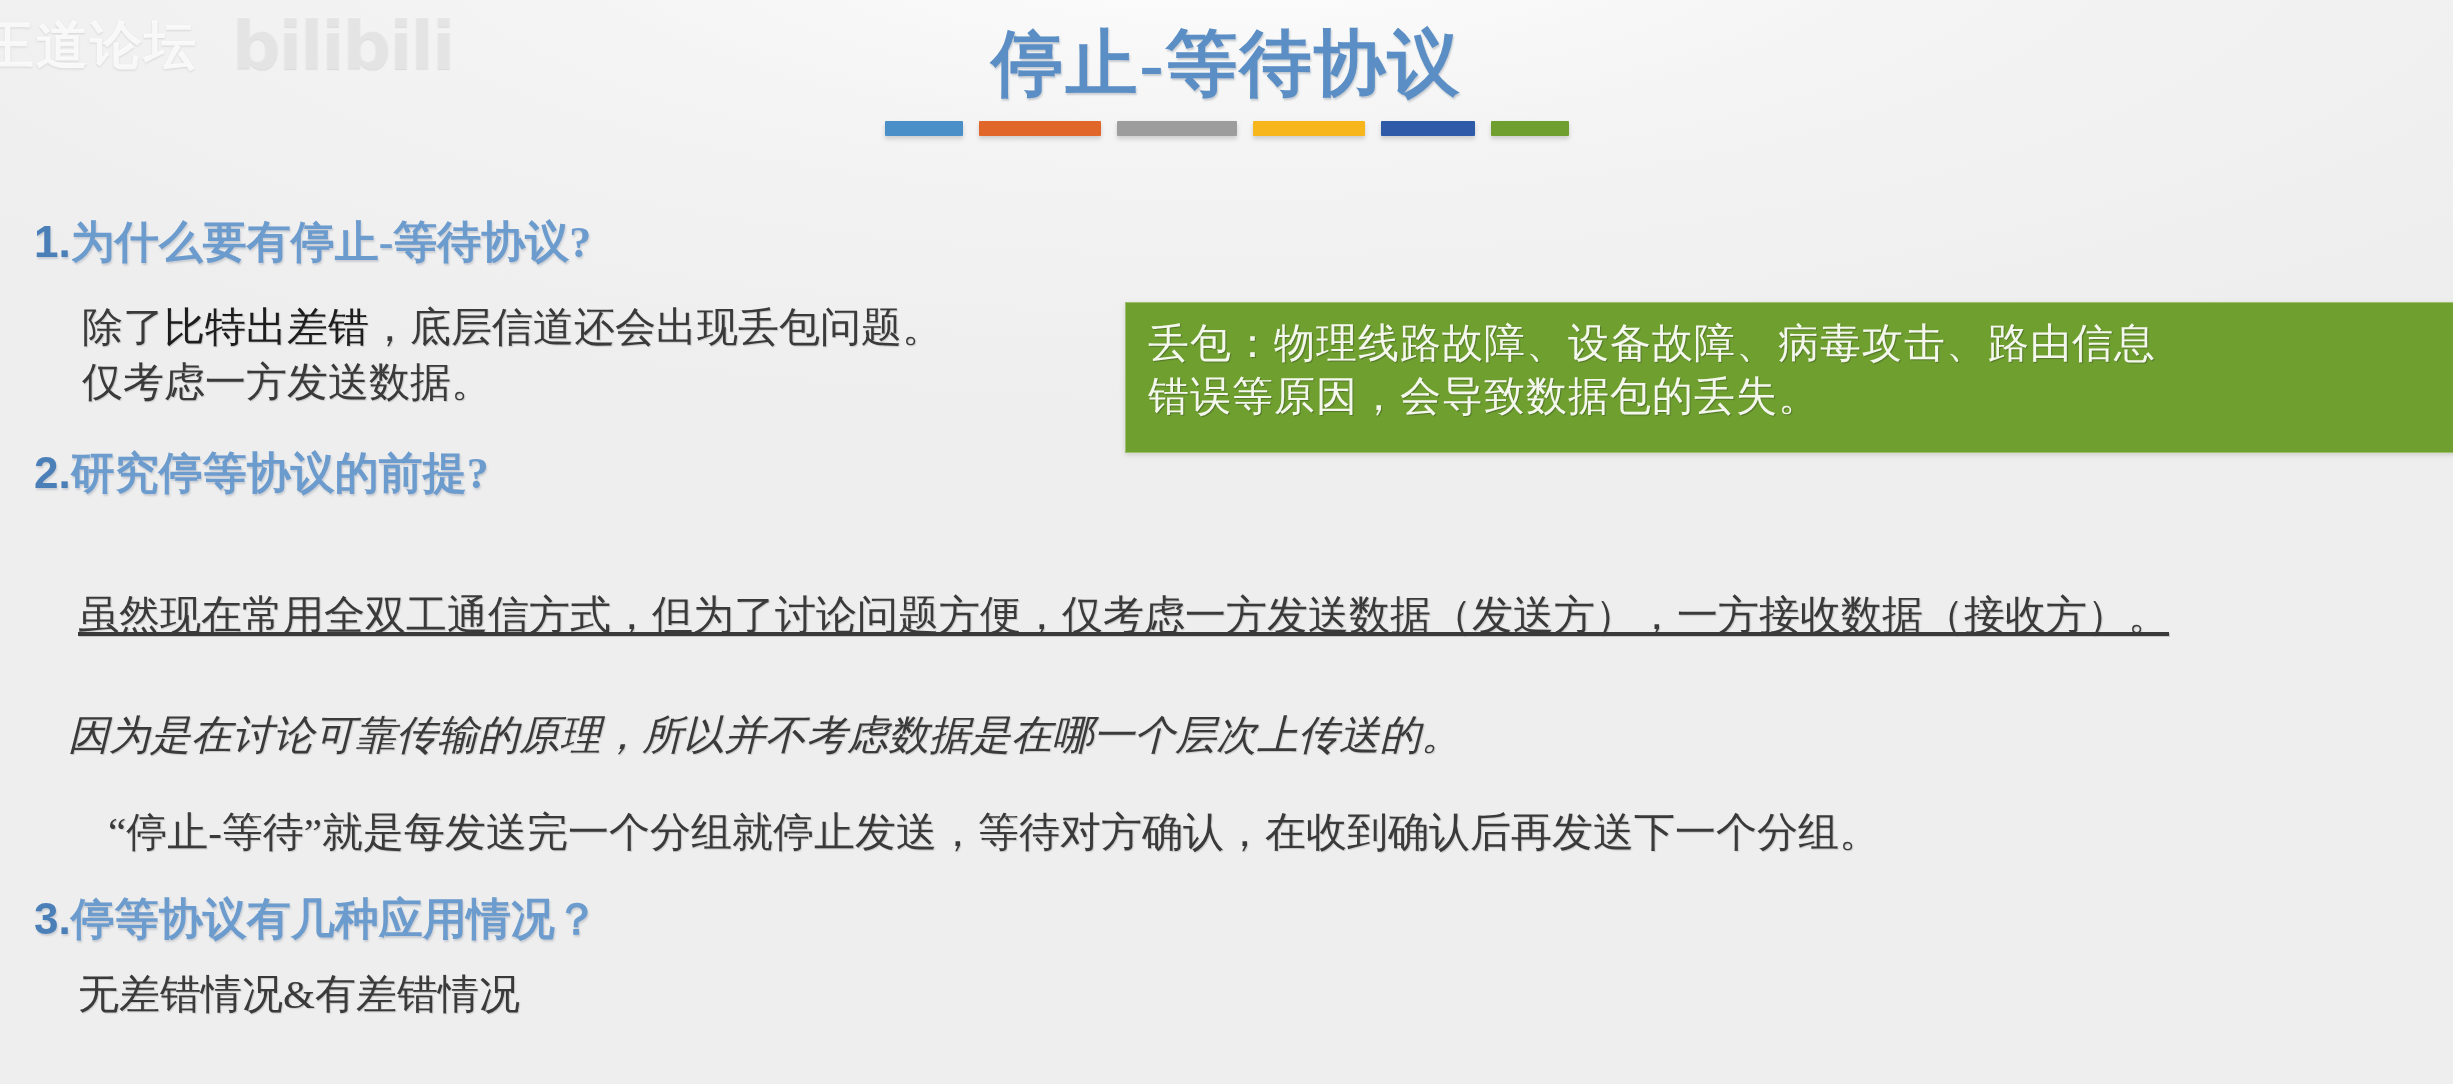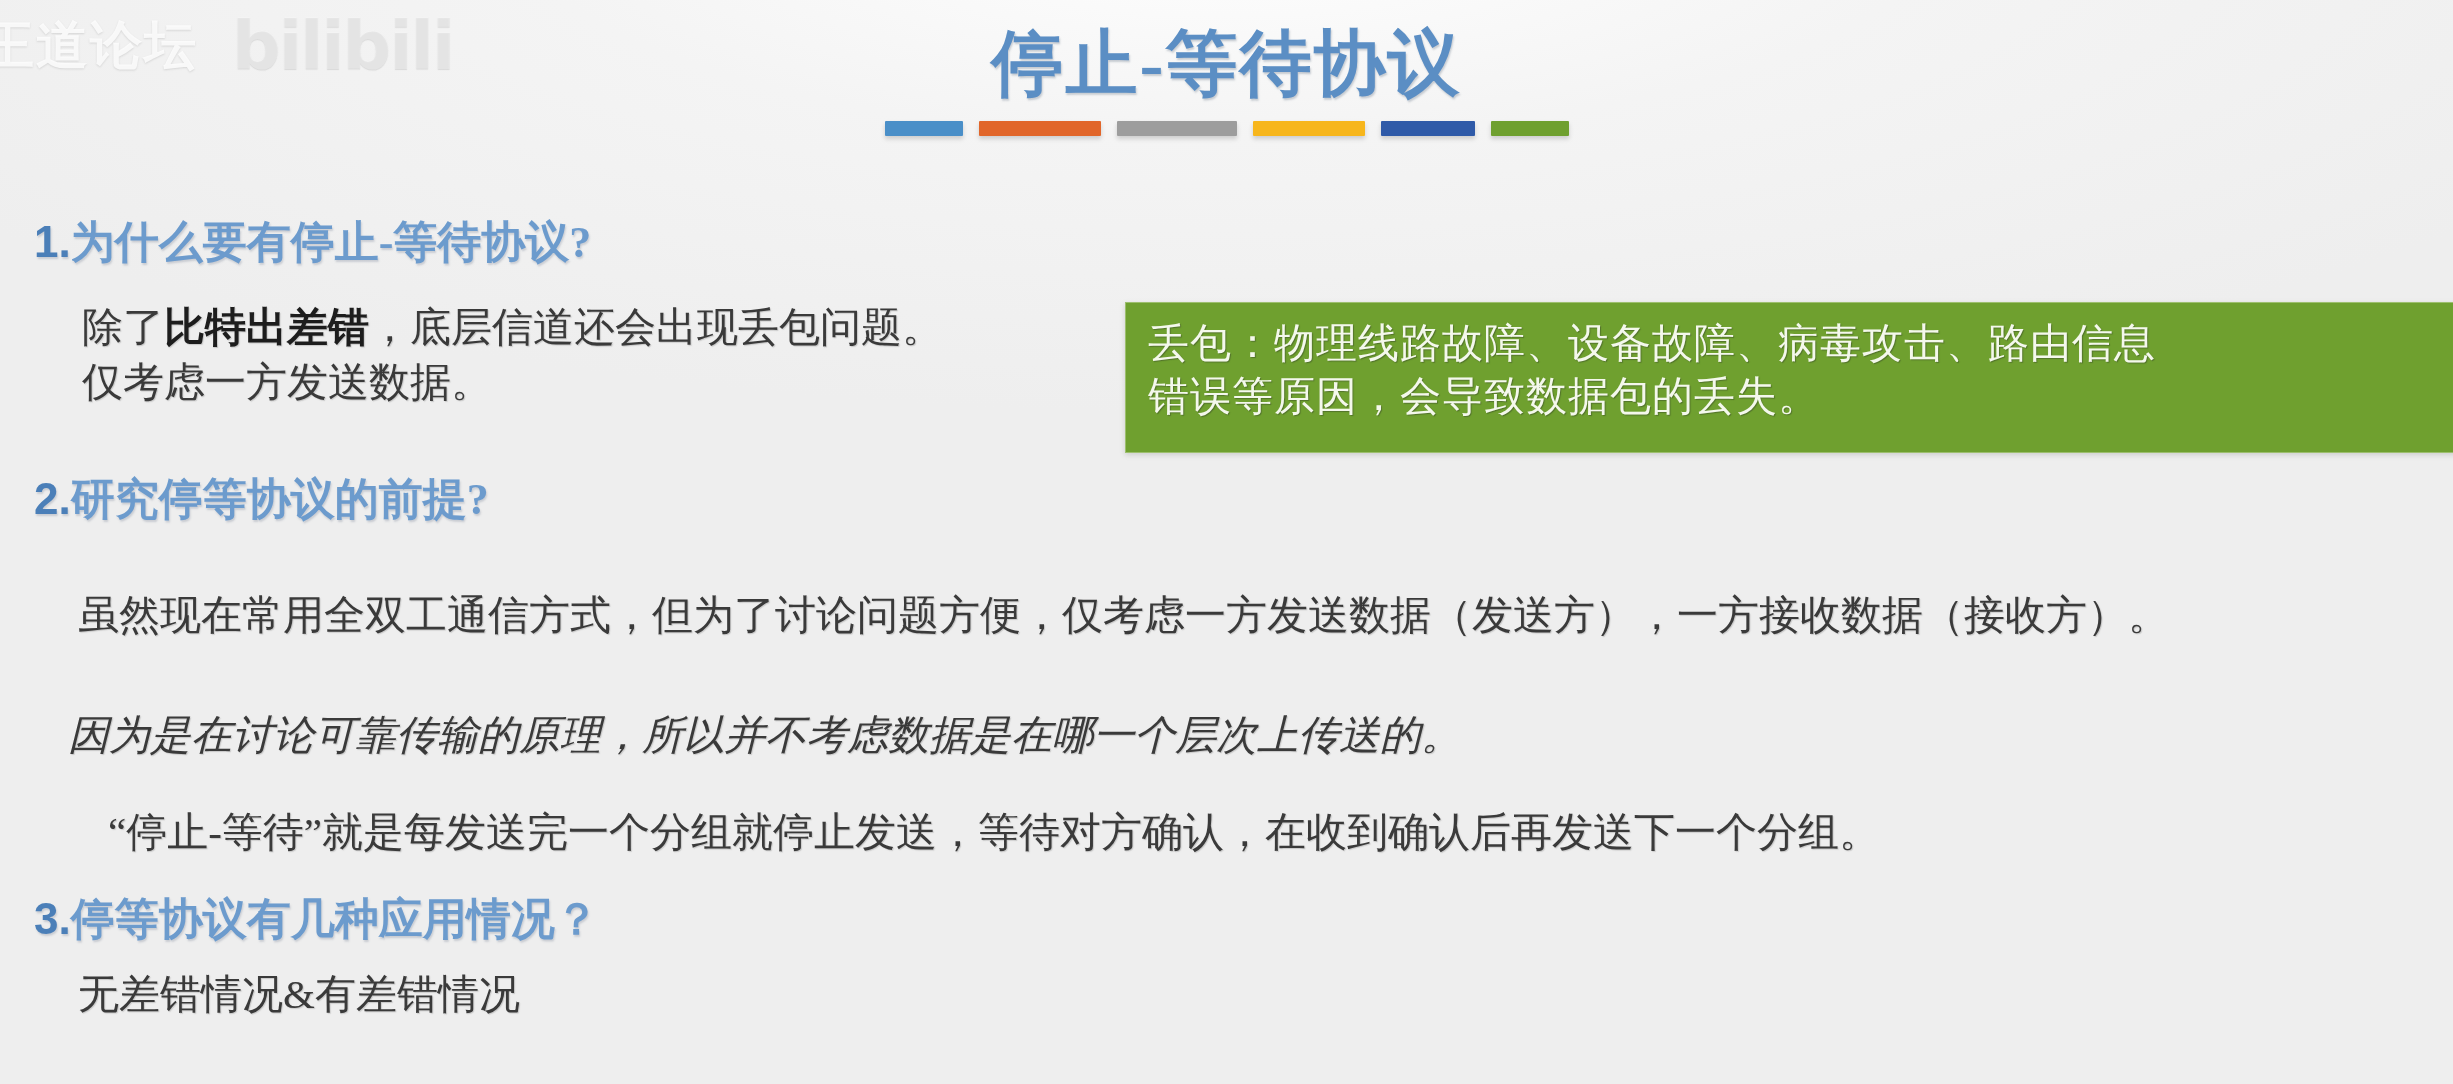--- a/index.html
+++ b/index.html
@@ -99,27 +99,28 @@
 
   .para {
     position: absolute;
     font-family: "Liberation Serif", "DejaVu Serif", serif;
     font-size: 41px;
     color: #3a3a3a;
     line-height: 1.33;
     text-shadow: 1px 1px 1px rgba(170,170,170,0.55);
   }
   .para b {
-    font-weight: 700;
+    font-weight: 400;
     color: #1d1d1d;
   }
   .para .hang {
     display: block;
     padding-left: 36px;
     text-indent: -36px;
+    text-decoration: underline;
   }
 
   
   #green-callout {
     position: absolute;
     left: 1125px;
     top: 302px;
     width: 1416px;
     padding: 14px 18px 28px 22px;
     box-sizing: border-box;
@@ -165,21 +166,21 @@
   <div class="para" style="left:82px; top:300px; width:1000px;">
     <span>除了</span><b>比特出差错</b><span>，底层信道还会出现丢包问题。</span><br>
     <span>仅考虑一方发送数据。</span>
   </div>
 
   <div id="green-callout" style="background: rgb(111, 160, 47);">
     <div class="gc-line">丢包：物理线路故障、设备故障、病毒攻击、路由信息</div>
     <div class="gc-line">错误等原因，会导致数据包的丢失。</div>
   </div>
 
-  <div class="section-heading" style="left:34px; top:470px;">
+  <div class="section-heading" style="left:34px; top:444px;">
     <span class="num">2.</span><span>研究停等协议的前提?</span>
   </div>
 
   <div class="para" style="left:78px; top:588px; width:2290px;">
     <span class="hang">虽然现在常用全双工通信方式，但为了讨论问题方便，仅考虑一方发送数据（发送方），一方接收数据（接收方）。</span>
   </div>
 
   <div class="para" style="left:68px; top:708px; width:2290px;font-style:italic;">因为是在讨论可靠传输的原理，所以并不考虑数据是在哪一个层次上传送的。</div>
 
   <div class="para" style="left:108px; top:805px; width:2300px;">“停止-等待”就是每发送完一个分组就停止发送，等待对方确认，在收到确认后再发送下一个分组。</div>

